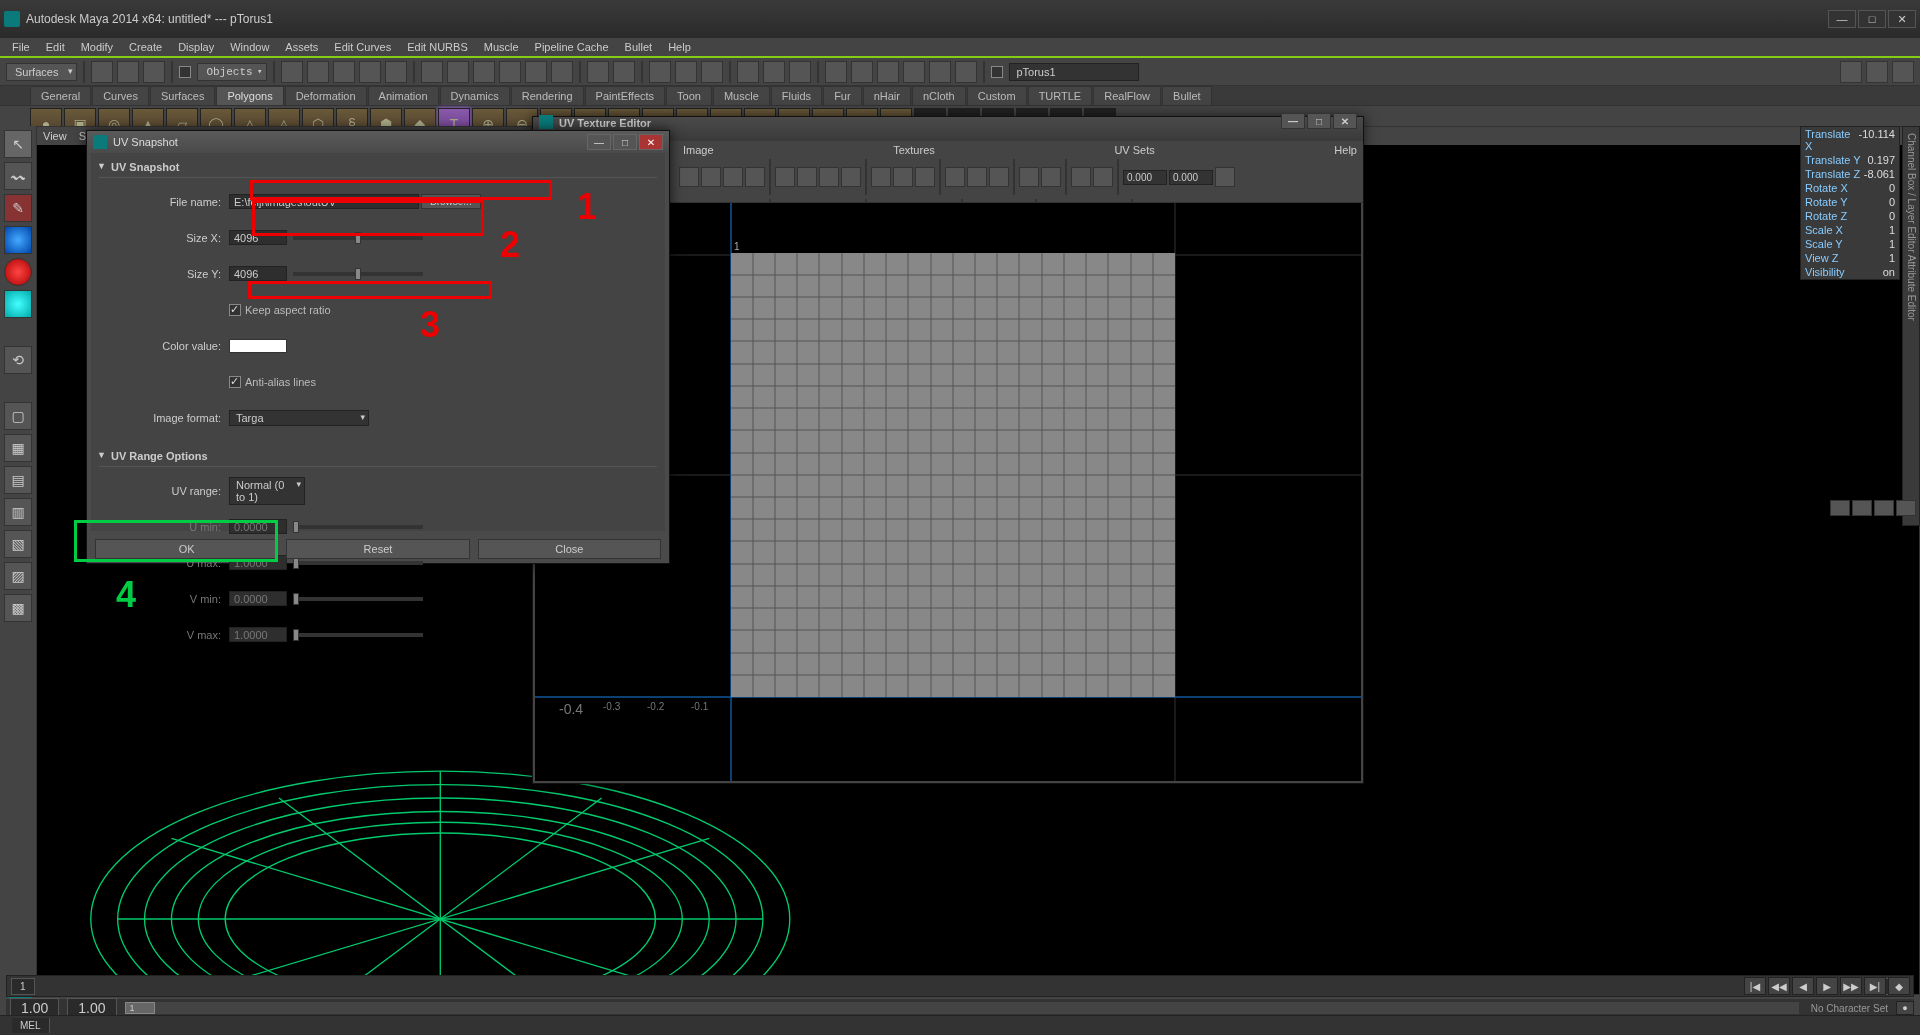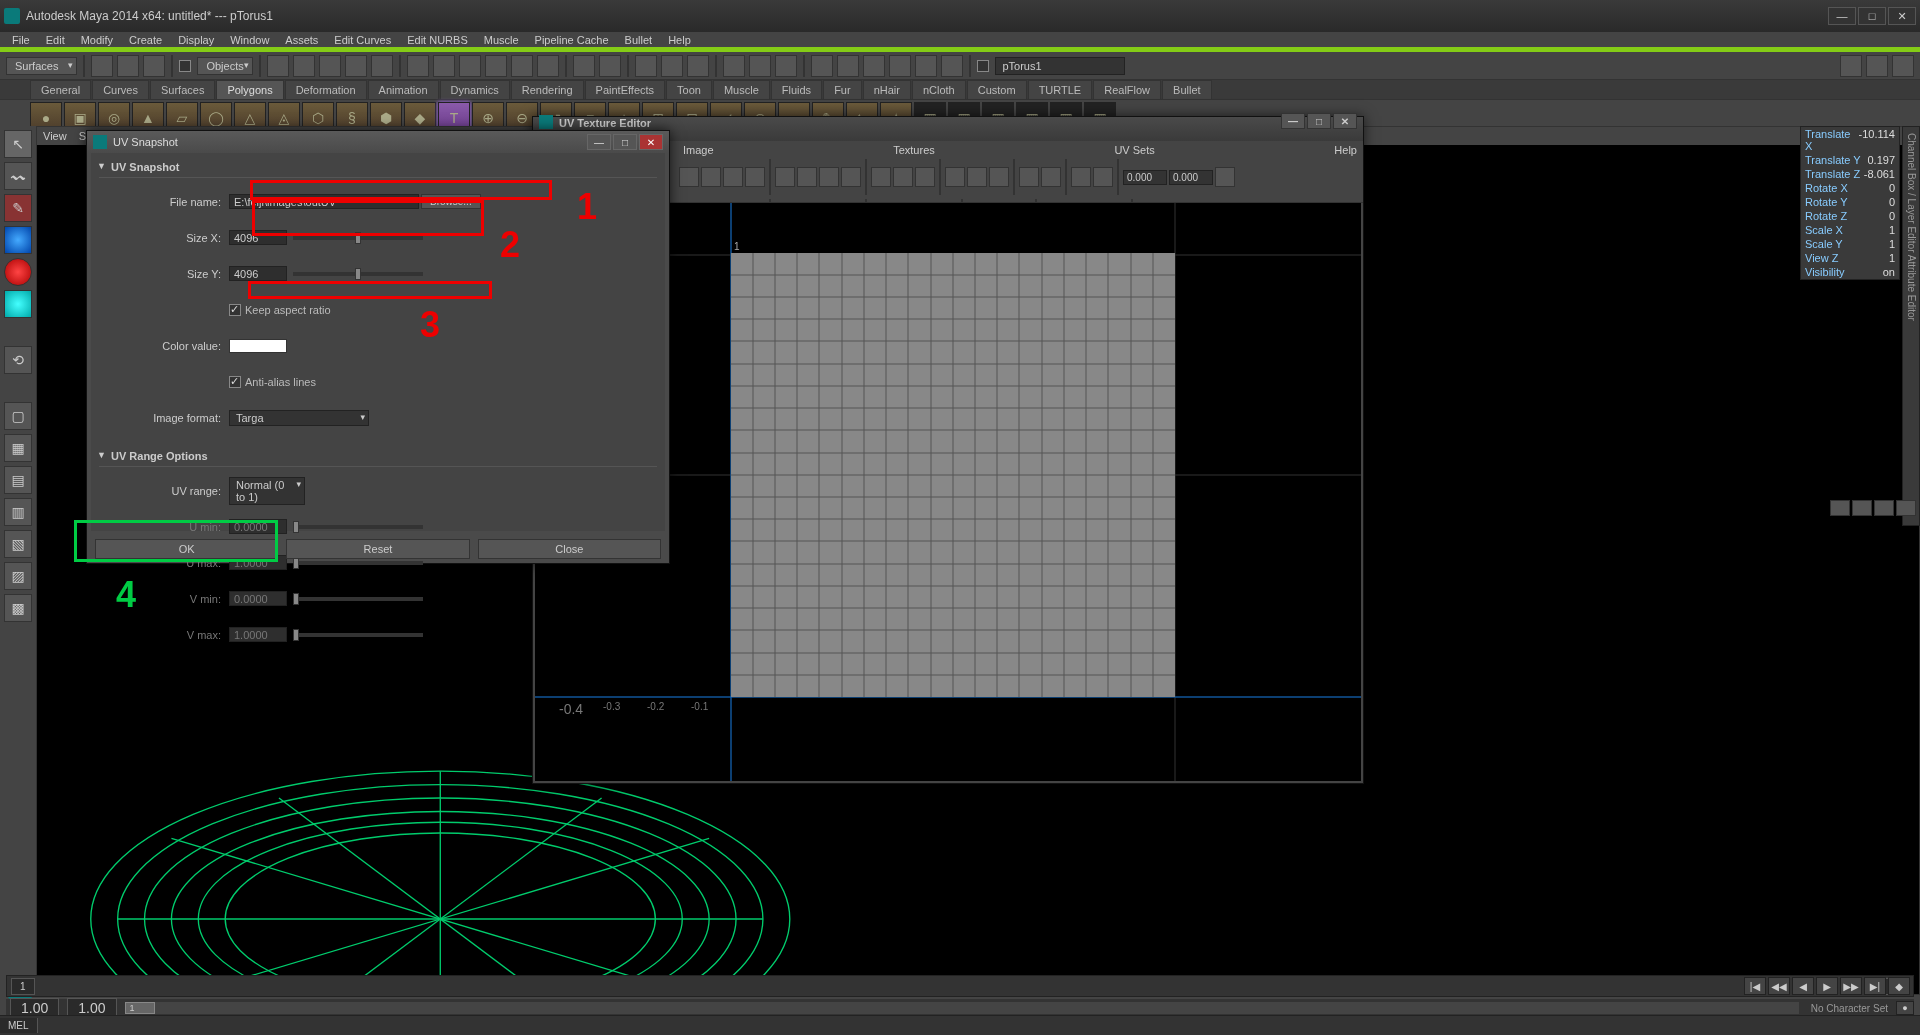--- a/index.html
+++ b/index.html
@@ -1,25 +1,25 @@
 <!DOCTYPE html>
 <html><head>
 <meta charset="utf-8">
 <style>
 * { margin:0; padding:0; box-sizing:border-box; font-family:Arial,sans-serif; user-select:none; }
 body { background:#444; width:1920px; height:1035px; overflow:hidden; position:relative; color:#bbb; font-size:11px; }
 
 
-.titlebar { height:32px; background:linear-gradient(#3a3a3a,#2a2a2a); display:flex; align-items:center; padding:0 4px; color:#ccc; font-size:12px; }
+.titlebar { height:38px; background:linear-gradient(#3a3a3a,#2a2a2a); display:flex; align-items:center; padding:0 4px; color:#ccc; font-size:12px; }
 .titlebar .logo { width:16px;height:16px;background:#0a7a7a;margin-right:6px;border-radius:2px; }
 .titlebar .spacer { flex:1; }
 .titlebar .winbtn { width:28px;height:18px;display:flex;align-items:center;justify-content:center;border:1px solid #555;margin-left:2px;background:#333;cursor:pointer;font-size:11px; }
 
 
-.menubar { height:20px; background:#444; display:flex; align-items:center; padding:0 4px; font-size:11px; color:#ccc; border-bottom:5px solid #84cc16; }
+.menubar { height:20px; background:#444; display:flex; align-items:center; padding:0 4px; font-size:11px; color:#ccc; border-bottom:2px solid #84cc16; }
 .menubar span { padding:0 8px; cursor:pointer; }
 
 
 .statusbar { height:28px; background:#444; display:flex; align-items:center; padding:0 6px; gap:4px; border-bottom:1px solid #333; }
 .statusbar .combo { background:#555; border:1px solid #333; padding:2px 18px 2px 8px; color:#ccc; font-size:11px; position:relative; }
 .statusbar .combo::after { content:"▾"; position:absolute;right:4px;top:2px;font-size:9px; }
 .statusbar .tbtn { width:22px;height:22px;background:#555;border:1px solid #333;cursor:pointer; }
 .statusbar .sep { width:2px;height:22px;background:#333;margin:0 2px; }
 .statusbar .chk { width:12px;height:12px;border:1px solid #888;background:#333;margin-right:2px; }
 .statusbar .namefield { background:#333;border:1px solid #222;color:#ccc;padding:2px 6px;width:130px;font-size:11px; }
@@ -156,21 +156,21 @@
 </div>
 
 <div class="statusbar">
   <div class="combo">Surfaces</div>
   <div class="sep"></div>
   <div class="tbtn"></div>
   <div class="tbtn"></div>
   <div class="tbtn"></div>
   <div class="sep"></div>
   <div class="chk"></div>
-  <div class="combo" style="width:56px;">Objects</div>
+  <div class="combo" style="width:70px;font-family:Liberation Mono, monospace;">Objects</div>
   <div class="sep"></div>
   <div class="tbtn"></div>
   <div class="tbtn"></div>
   <div class="tbtn"></div>
   <div class="tbtn"></div>
   <div class="tbtn"></div>
   <div class="sep"></div>
   <div class="tbtn"></div>
   <div class="tbtn"></div>
   <div class="tbtn"></div>
@@ -385,21 +385,21 @@
 </div>
 <div class="timeline2" style="bottom:18px;">
   <div class="frame">1.00</div>
   <div class="frame">1.00</div>
   <div class="range">
       <div style="position:absolute;left:0;width:30px;height:100%;background:#666;border:1px solid #888;font-size:9px;color:#ccc;padding-left:4px">1</div>
     </div>
   <div style="color:#999;font-size:10px;padding:0 8px">No Character Set</div>
   <div class="pb" style="width:18px;height:14px;background:#444;border:1px solid #222;color:#ccc;display:flex;align-items:center;justify-content:center;font-size:9px">●</div>
 </div>
-<div class="melbar" style="bottom:0;">
+<div class="melbar" style="bottom:0;padding-left:12px;">
   <div class="mel">MEL</div>
 </div>
 
 <div class="uvwin">
   <div class="uvtitle">
     <div class="logo"></div>
     <span>UV Texture Editor</span>
     <div class="spacer"></div>
     <div class="wb">—</div>
     <div class="wb">□</div>

